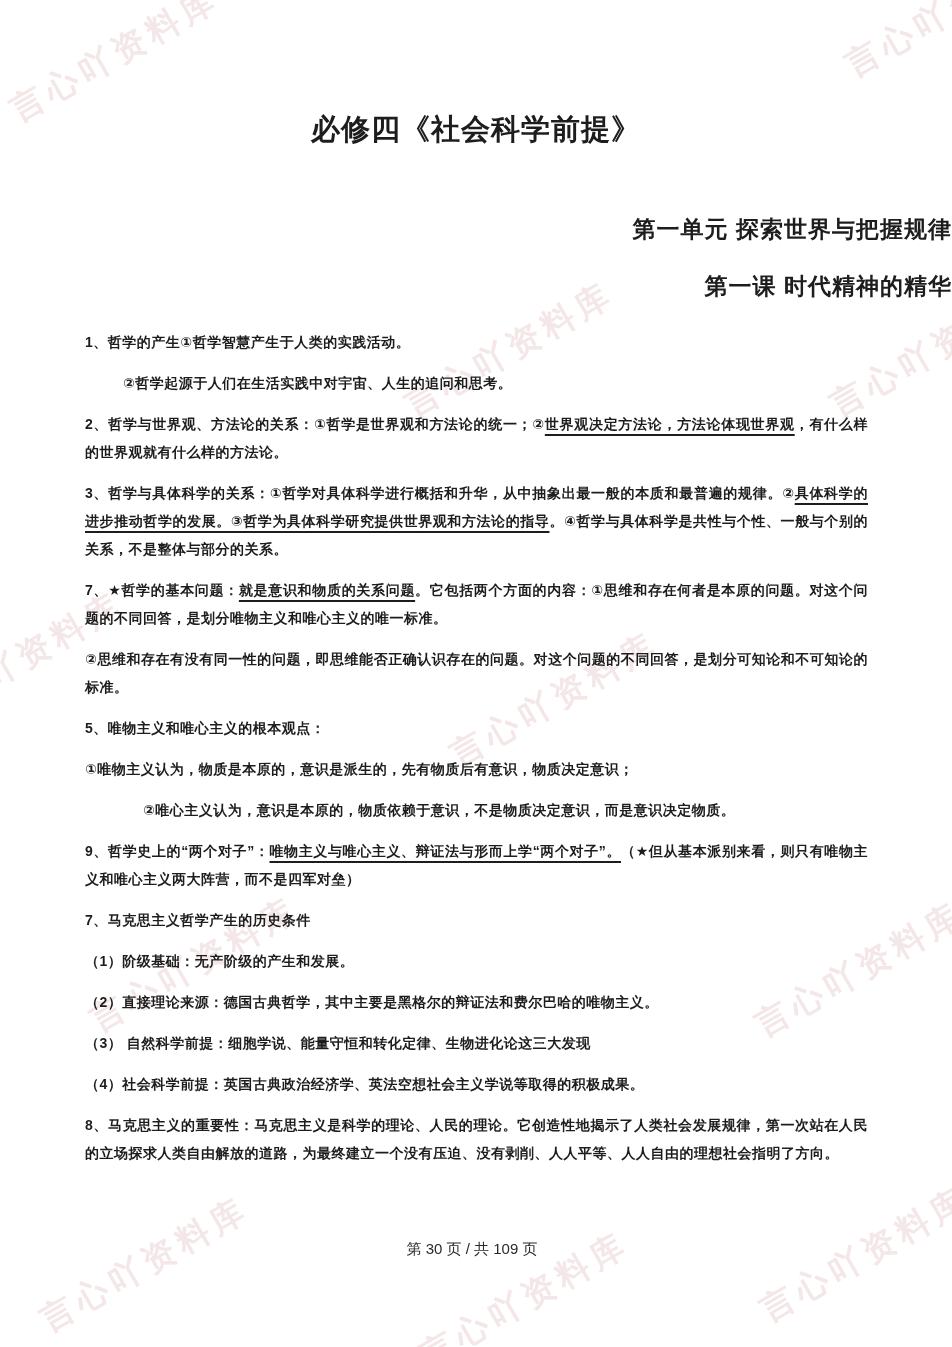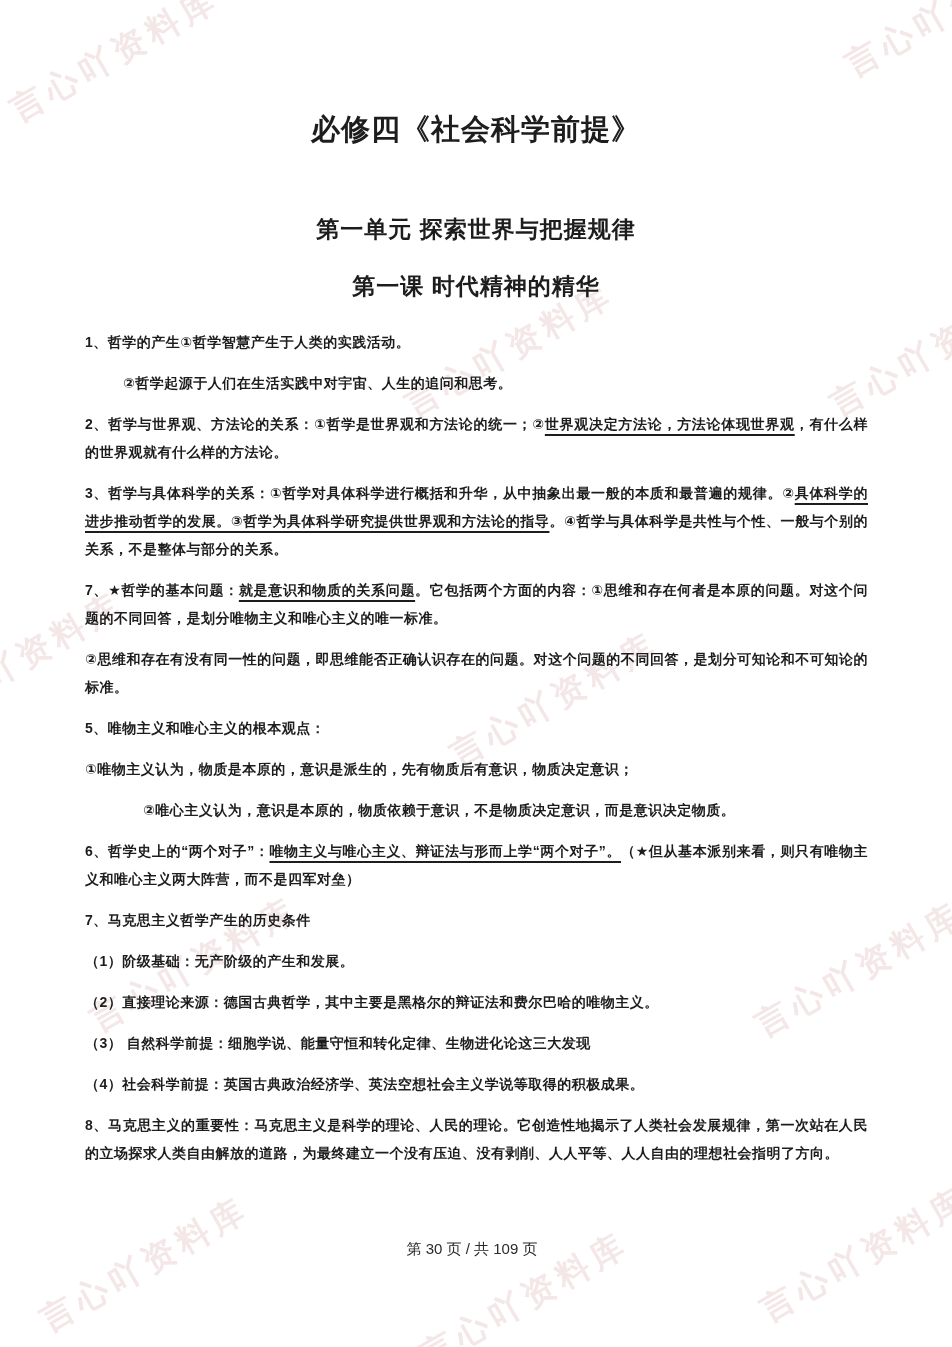--- a/index.html
+++ b/index.html
@@ -46,21 +46,21 @@
     margin: 0;
     padding-top: 110px;
     text-align: center;
     font-size: 29px;
     font-weight: 700;
     color: var(--text-color);
     letter-spacing: 1px;
   }
   h2.heading {
     margin: 0;
-    text-align: center;
+    text-align: right;
     font-size: 23px;
     font-weight: 700;
     color: var(--text-color);
     letter-spacing: 1px;
   }
   h2.unit { margin-top: 64px; }
   h2.lesson { margin-top: 26px; }
   main.doc-body {
     margin: 26px 84px 0 85px;
   }
@@ -116,21 +116,21 @@
     <main class="doc-body" id="doc-body">
         <p class="para"><span class="seg">1、哲学的产生①哲学智慧产生于人类的实践活动。</span></p>
         <p class="para indent-1"><span class="seg">②哲学起源于人们在生活实践中对宇宙、人生的追问和思考。</span></p>
         <p class="para"><span class="seg">2、哲学与世界观、方法论的关系：①哲学是世界观和方法论的统一；②</span><span class="seg u">世界观决定方法论，方法论体现世界观</span><span class="seg">，有什么样的世界观就有什么样的方法论。</span></p>
         <p class="para"><span class="seg">3、哲学与具体科学的关系：①哲学对具体科学进行概括和升华，从中抽象出最一般的本质和最普遍的规律。②</span><span class="seg u">具体科学的进步推动哲学的发展。③哲学为具体科学研究提供世界观和方法论的指导</span><span class="seg">。④哲学与具体科学是共性与个性、一般与个别的关系，不是整体与部分的关系。</span></p>
         <p class="para"><span class="seg">7、★哲学的基本问题：</span><span class="seg u">就是意识和物质的关系问题</span><span class="seg">。它包括两个方面的内容：①思维和存在何者是本原的问题。对这个问题的不同回答，是划分唯物主义和唯心主义的唯一标准。</span></p>
         <p class="para"><span class="seg">②思维和存在有没有同一性的问题，即思维能否正确认识存在的问题。对这个问题的不同回答，是划分可知论和不可知论的标准。</span></p>
         <p class="para"><span class="seg">5、唯物主义和唯心主义的根本观点：</span></p>
         <p class="para"><span class="seg">①唯物主义认为，物质是本原的，意识是派生的，先有物质后有意识，物质决定意识；</span></p>
         <p class="para indent-2"><span class="seg">②唯心主义认为，意识是本原的，物质依赖于意识，不是物质决定意识，而是意识决定物质。</span></p>
-        <p class="para"><span class="seg">6、哲学史上的“两个对子”：</span><span class="seg u">唯物主义与唯心主义、辩证法与形而上学“两个对子”。</span><span class="seg">（★但从基本派别来看，则只有唯物主义和唯心主义两大阵营，而不是四军对垒）</span></p>
+        <p class="para"><span class="seg">9、哲学史上的“两个对子”：</span><span class="seg u">唯物主义与唯心主义、辩证法与形而上学“两个对子”。</span><span class="seg">（★但从基本派别来看，则只有唯物主义和唯心主义两大阵营，而不是四军对垒）</span></p>
         <p class="para"><span class="seg">7、马克思主义哲学产生的历史条件</span></p>
         <p class="para"><span class="seg">（1）阶级基础：无产阶级的产生和发展。</span></p>
         <p class="para"><span class="seg">（2）直接理论来源：德国古典哲学，其中主要是黑格尔的辩证法和费尔巴哈的唯物主义。</span></p>
         <p class="para"><span class="seg">（3） 自然科学前提：细胞学说、能量守恒和转化定律、生物进化论这三大发现</span></p>
         <p class="para"><span class="seg">（4）社会科学前提：英国古典政治经济学、英法空想社会主义学说等取得的积极成果。</span></p>
         <p class="para"><span class="seg">8、马克思主义的重要性：马克思主义是科学的理论、人民的理论。它创造性地揭示了人类社会发展规律，第一次站在人民的立场探求人类自由解放的道路，为最终建立一个没有压迫、没有剥削、人人平等、人人自由的理想社会指明了方向。</span></p>
       </main>
   </div>
   <footer class="page-footer">第 30 页 / 共 109 页</footer>
 </div>

